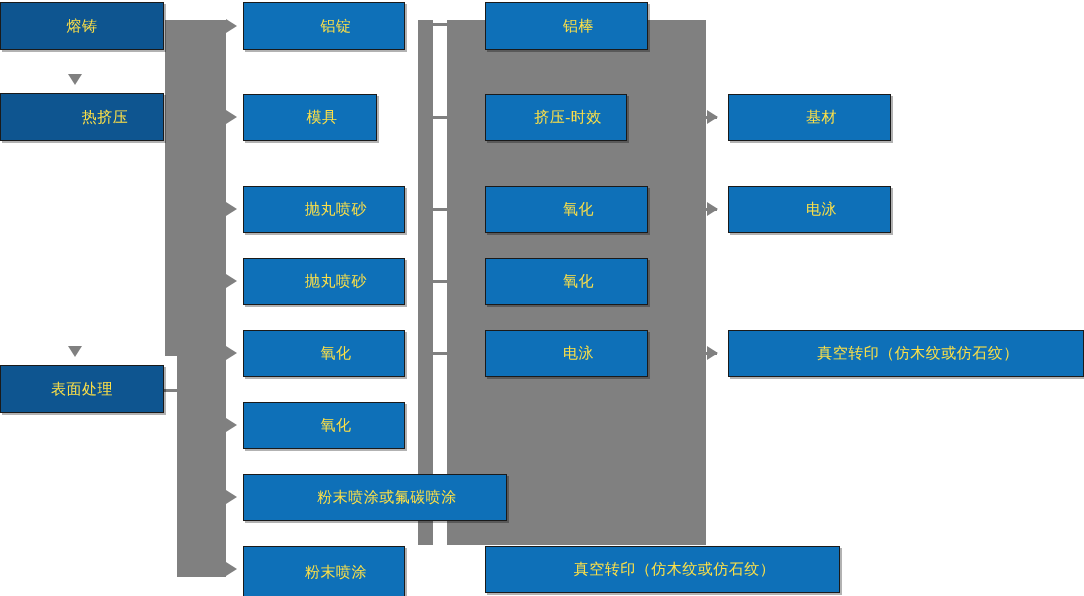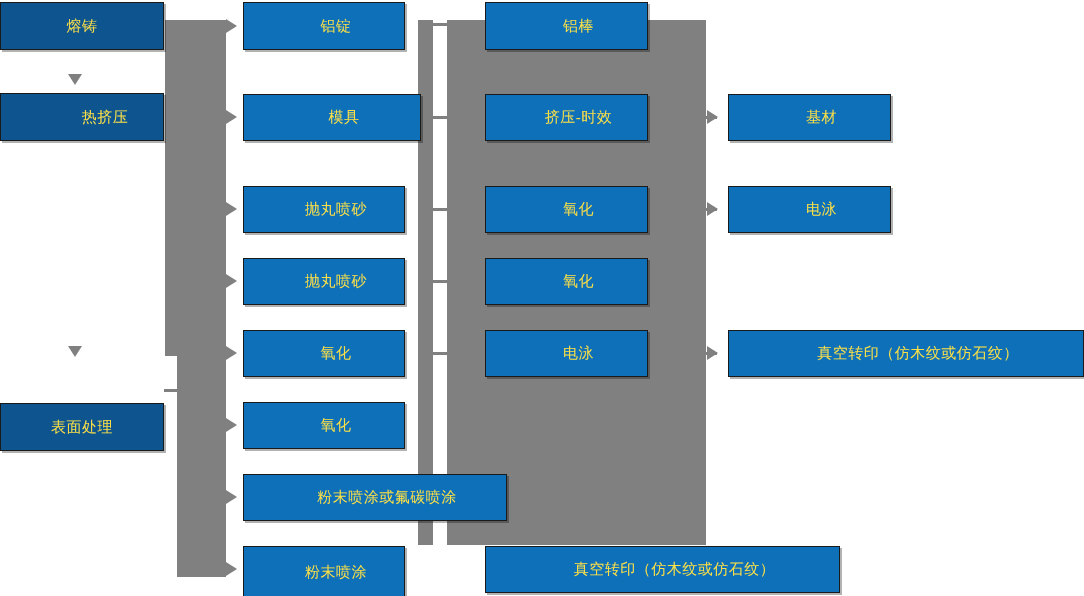--- a/index.html
+++ b/index.html
@@ -104,31 +104,31 @@
   <div class="arrow-r" style="left:707px; top:202px;"></div>
   <div class="arrow-stem" style="left:706px; top:352px; width:11px;"></div>
   <div class="arrow-r" style="left:707px; top:346px;"></div>
 
   <div class="arrow-d" style="left:68px; top:74px;"></div>
   <div class="arrow-d" style="left:68px; top:346px;"></div>
 
   <div id="nodes">
       <div class="node dark" style="left: 0px; top: 2px; width: 164px; height: 48px;">熔铸</div>
       <div class="node dark" style="left: 0px; top: 93px; width: 164px; height: 48px; padding-left: 46px;">热挤压</div>
-      <div class="node dark" style="left: 0px; top: 365px; width: 164px; height: 48px; margin-top: 38px;">表面处理</div>
+      <div class="node dark" style="left: 0px; top: 365px; width: 164px; height: 48px;">表面处理</div>
       <div class="node light" style="left: 243px; top: 2px; width: 162px; height: 48px;">铝锭</div>
-      <div class="node light" style="left: 243px; top: 94px; width: 178px; height: 47px;">模具</div>
+      <div class="node light" style="left: 243px; top: 94px; width: 134px; height: 47px;">模具</div>
       <div class="node light" style="left: 243px; top: 186px; width: 162px; height: 47px;">抛丸喷砂</div>
       <div class="node light" style="left: 243px; top: 258px; width: 162px; height: 47px;">抛丸喷砂</div>
       <div class="node light" style="left: 243px; top: 330px; width: 162px; height: 47px;">氧化</div>
       <div class="node light" style="left: 243px; top: 402px; width: 162px; height: 47px;">氧化</div>
       <div class="node light" style="left: 243px; top: 474px; width: 264px; height: 47px;">粉末喷涂或氟碳喷涂</div>
       <div class="node light" style="left: 243px; top: 546px; width: 162px; height: 52px;">粉末喷涂</div>
       <div class="node light" style="left: 485px; top: 2px; width: 163px; height: 48px; text-align: right;">铝棒</div>
-      <div class="node light" style="left: 485px; top: 94px; width: 163px; height: 47px;">挤压-时效</div>
+      <div class="node light" style="left: 485px; top: 94px; width: 142px; height: 47px;">挤压-时效</div>
       <div class="node light" style="left: 485px; top: 186px; width: 163px; height: 47px;">氧化</div>
       <div class="node light" style="left: 485px; top: 258px; width: 163px; height: 47px;">氧化</div>
       <div class="node light" style="left: 485px; top: 330px; width: 163px; height: 47px;">电泳</div>
       <div class="node light" style="left: 485px; top: 546px; width: 355px; height: 47px;">真空转印（仿木纹或仿石纹）</div>
       <div class="node light" style="left: 728px; top: 94px; width: 163px; height: 47px;">基材</div>
       <div class="node light" style="left: 728px; top: 186px; width: 163px; height: 47px;">电泳</div>
       <div class="node light" style="left: 728px; top: 330px; width: 356px; height: 47px;">真空转印（仿木纹或仿石纹）</div>
     </div>
 
 </div>

